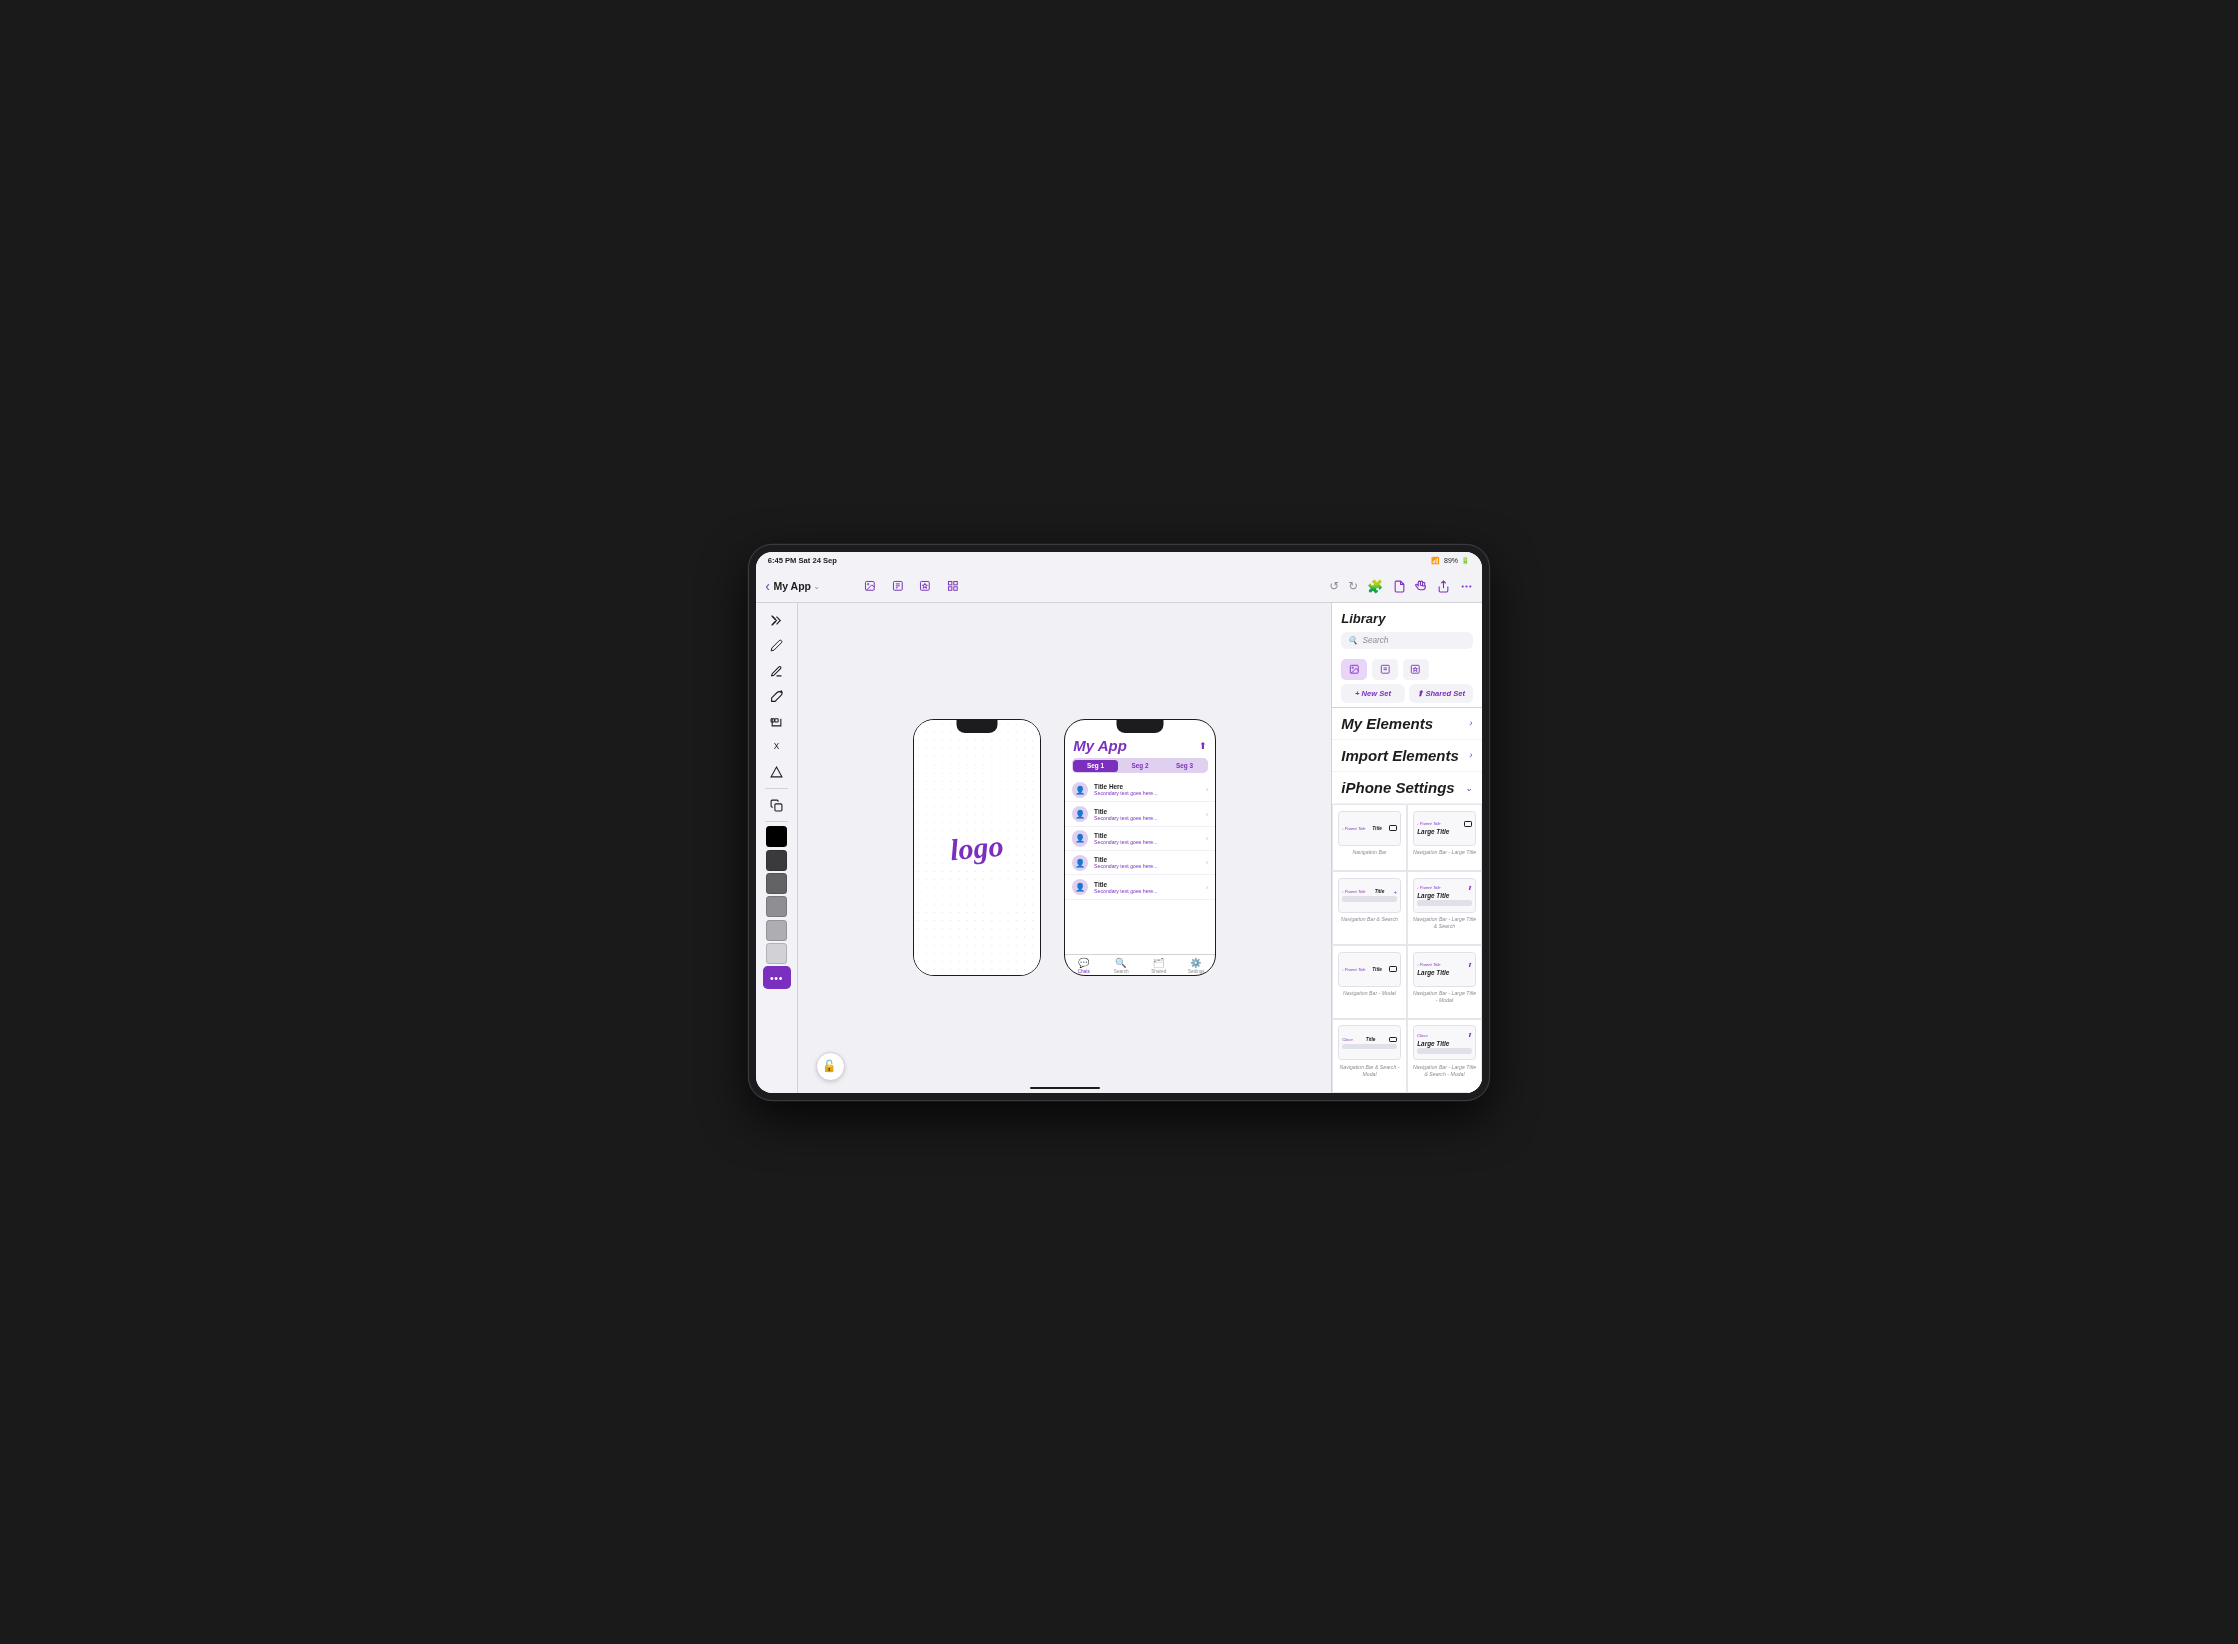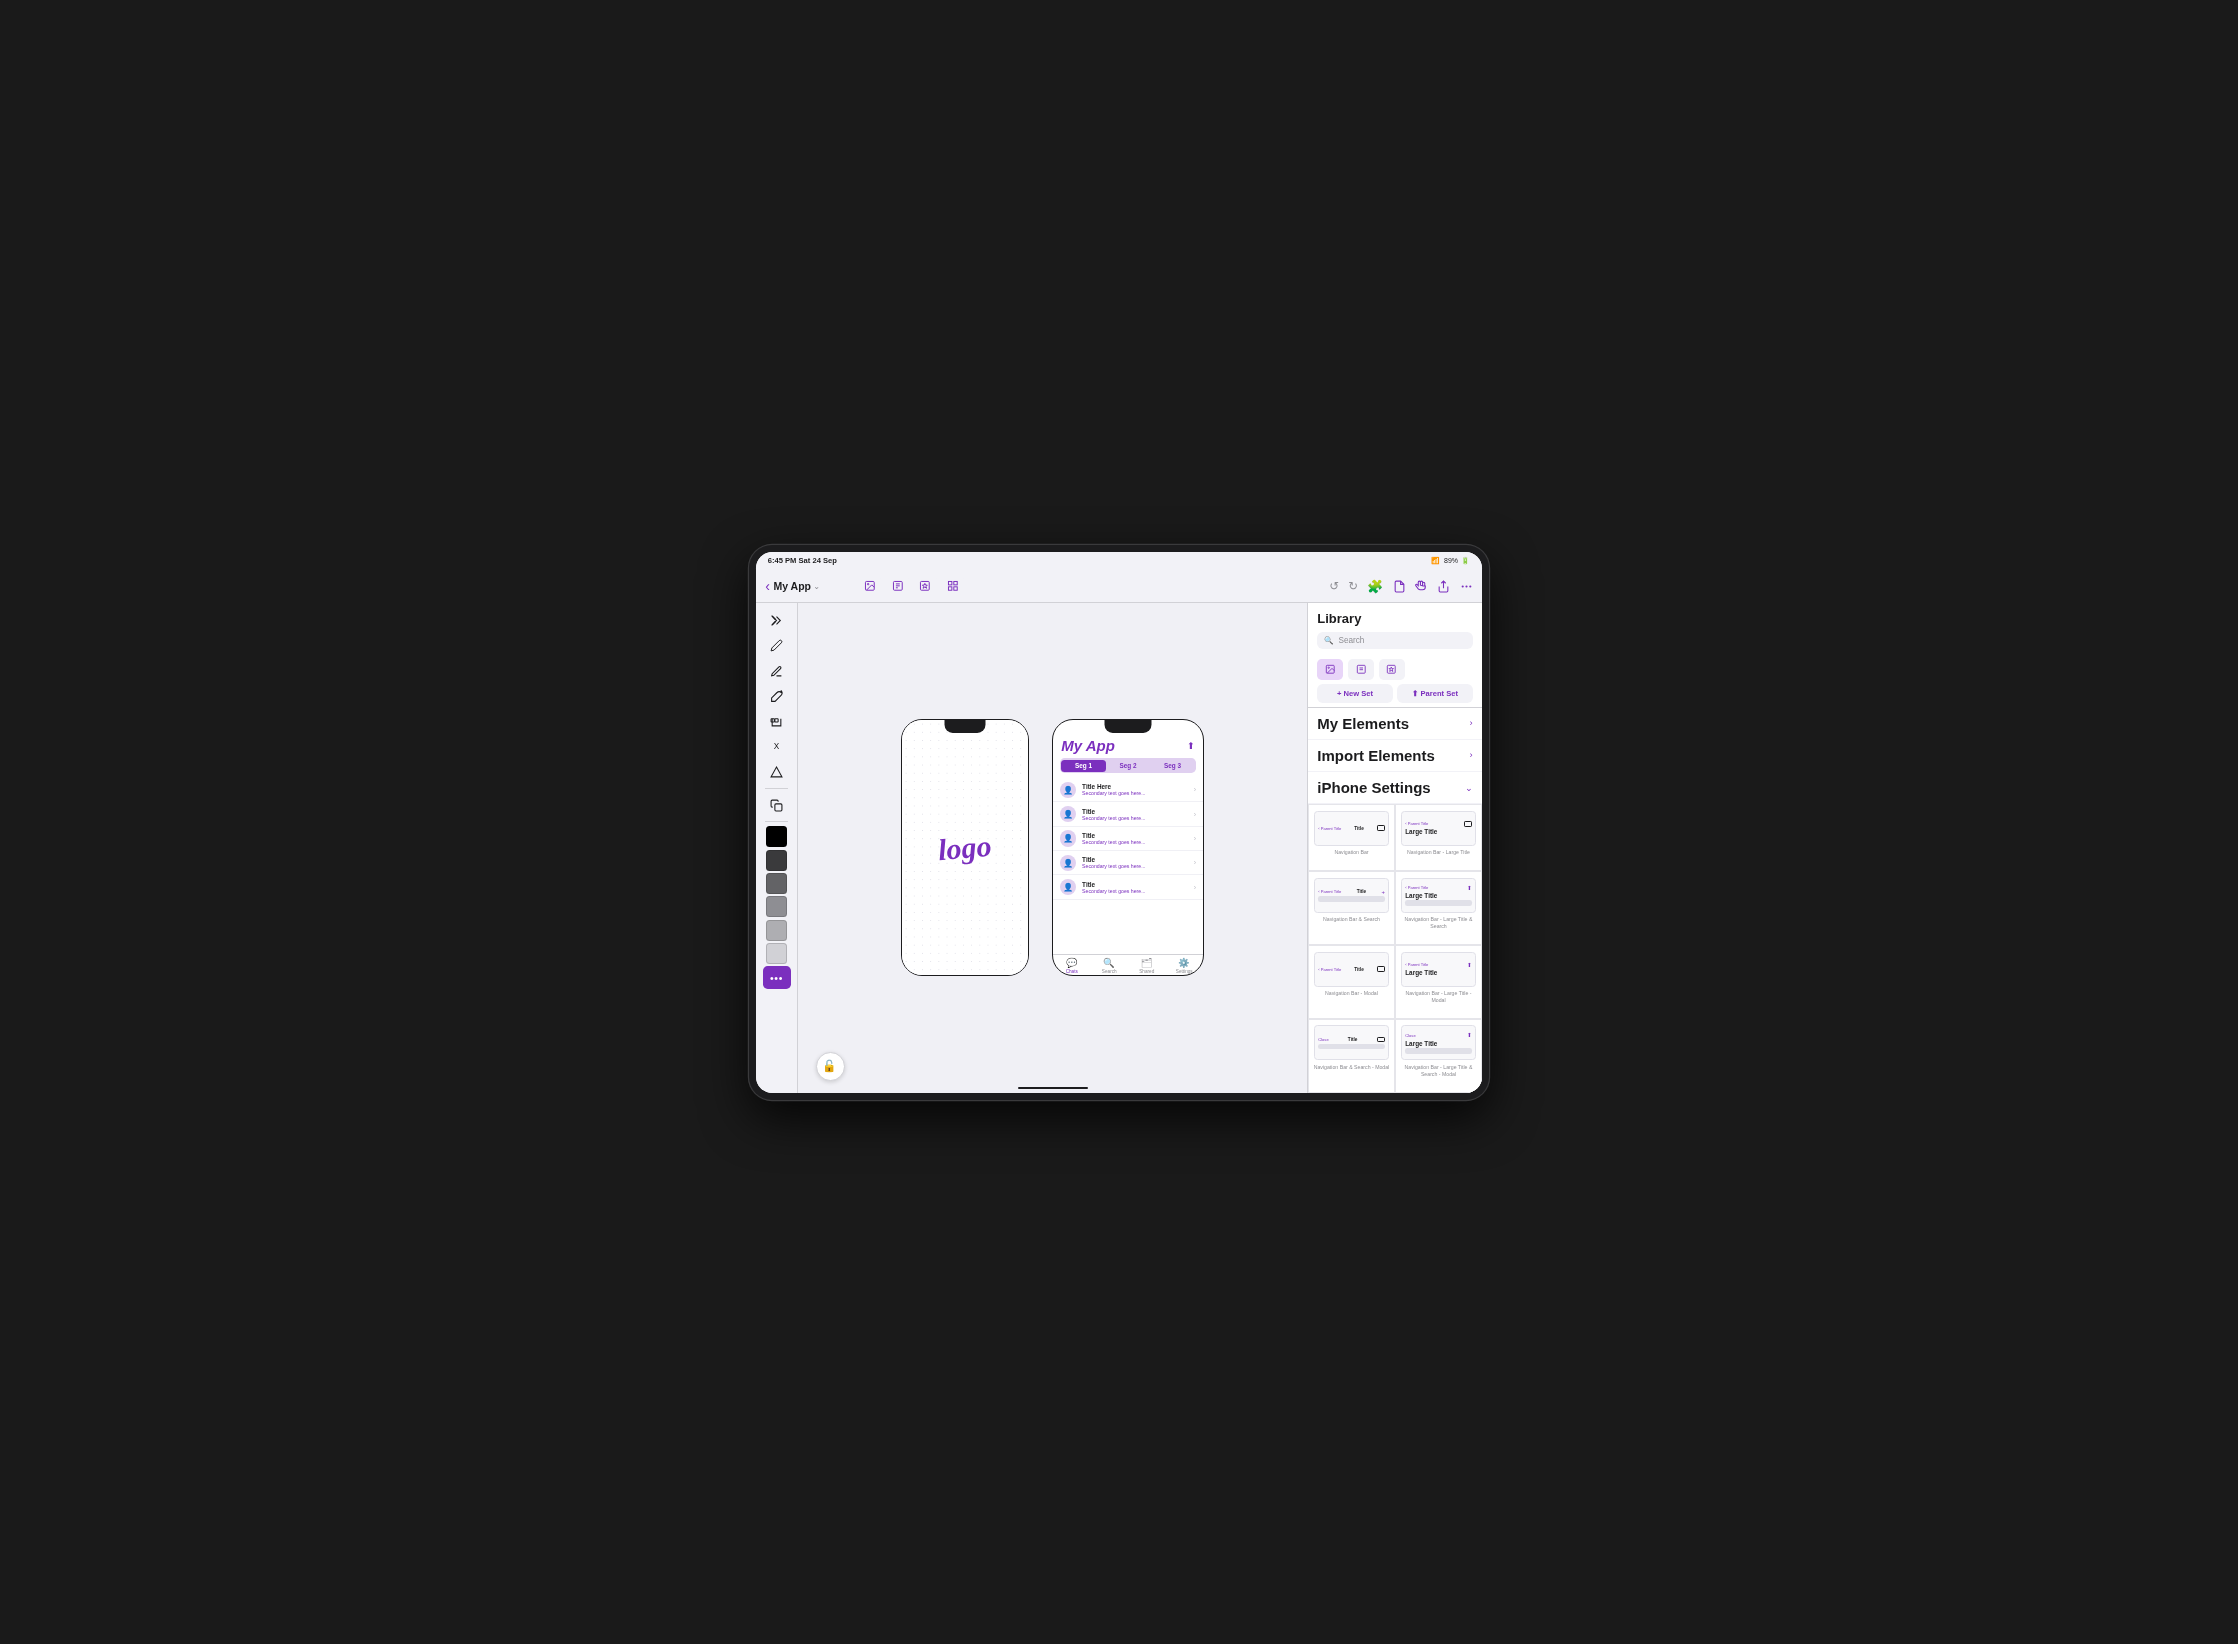--- a/index.html
+++ b/index.html
@@ -344,26 +344,27 @@
     }
     .tab-label {
       font-size: 4.7px;
       color: #7b2fbe;
       font-weight: 500;
     }
     .tab-icon.grey { color: #8e8e93; }
     .tab-label.grey { color: #8e8e93; }
     
     .right-panel {
-      width: 175px;
+      width: 151px;
       background: white;
       border-left: 0.3px solid #d1d1d6;
       display: flex;
       flex-direction: column;
       flex-shrink: 0;
+      font-style: italic;
     }
     .library-header {
       padding: 8.2px 9.3px 4.7px;
     }
     .library-title {
       font-size: 13px;
       font-weight: 700;
       color: #1c1c1e;
       margin-bottom: 5.8px;
     }
@@ -831,21 +832,21 @@
           <div class="lib-tab">
             <svg viewBox="0 0 24 24" width="10.5" height="10.5" fill="none" stroke="#7b2fbe" stroke-width="2">
               <rect x="3" y="3" width="18" height="18" rx="2"></rect>
                 <polygon points="12,7 13.5,10.5 17,10.5 14.5,13 15.5,17 12,14.5 8.5,17 9.5,13 7,10.5 10.5,10.5"></polygon>
             </svg>
           </div>
         </div>
 
         <div class="new-import-btns">
           <div class="lib-btn">+ New Set</div>
-          <div class="lib-btn">⬆ Parent Set</div>
+          <div class="lib-btn">⬆ Shared Set</div>
         </div>
 
         <div class="section-divider"></div>
 
         <div class="section-row">
           <span class="section-label">My Elements</span>
           <span class="section-chevron">›</span>
         </div>
 
         <div class="section-row">

